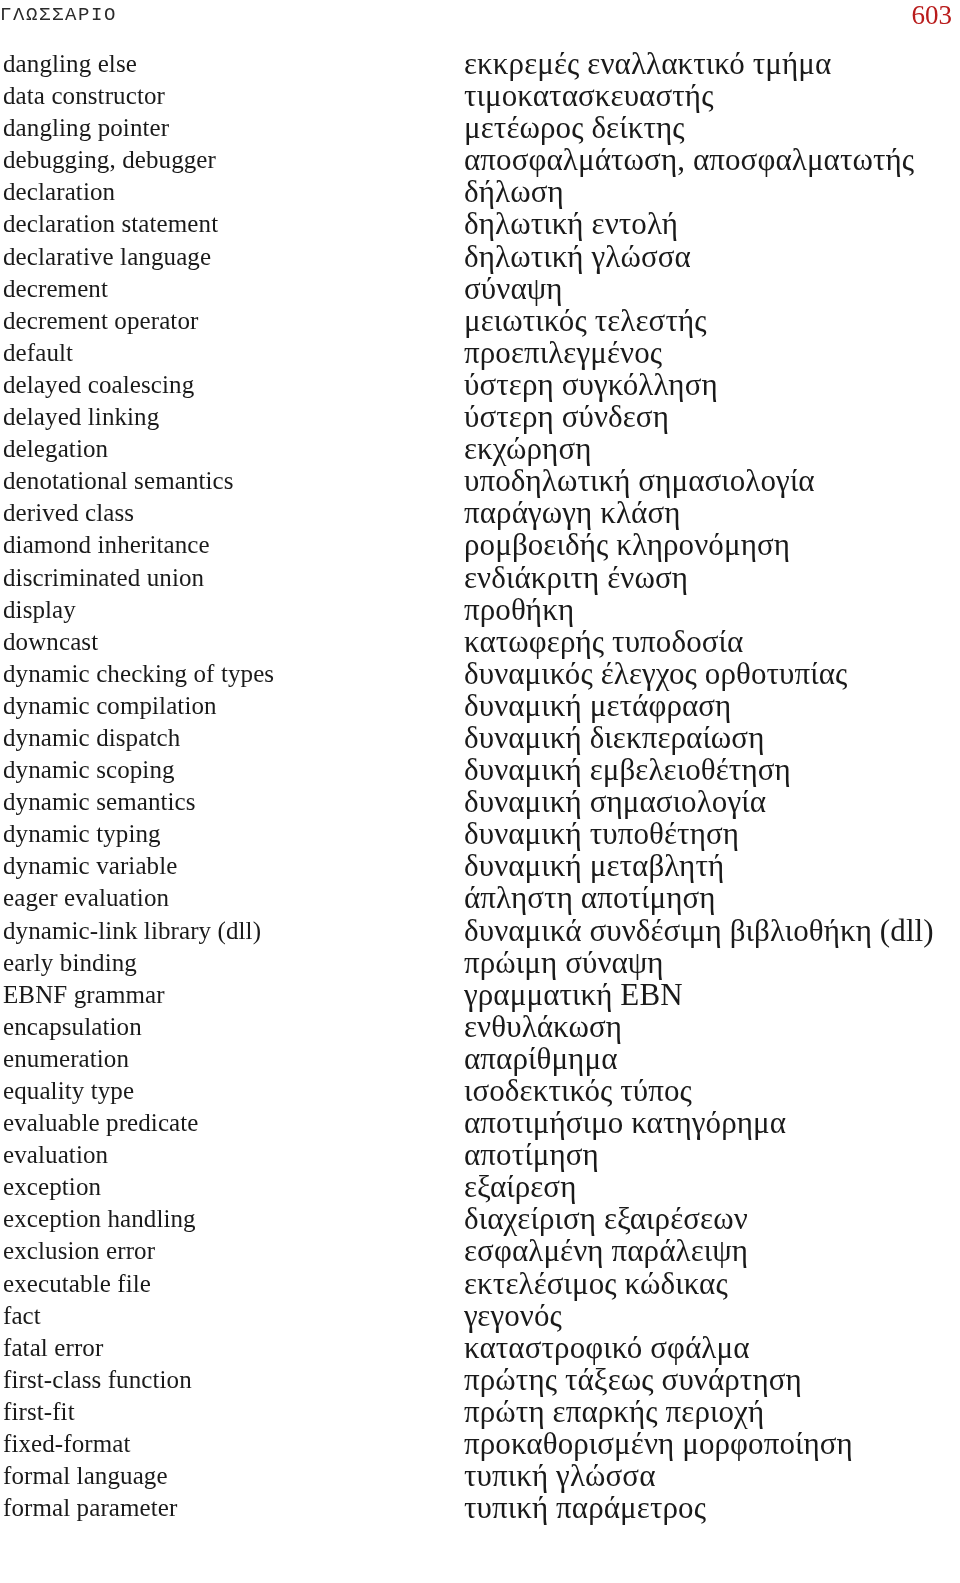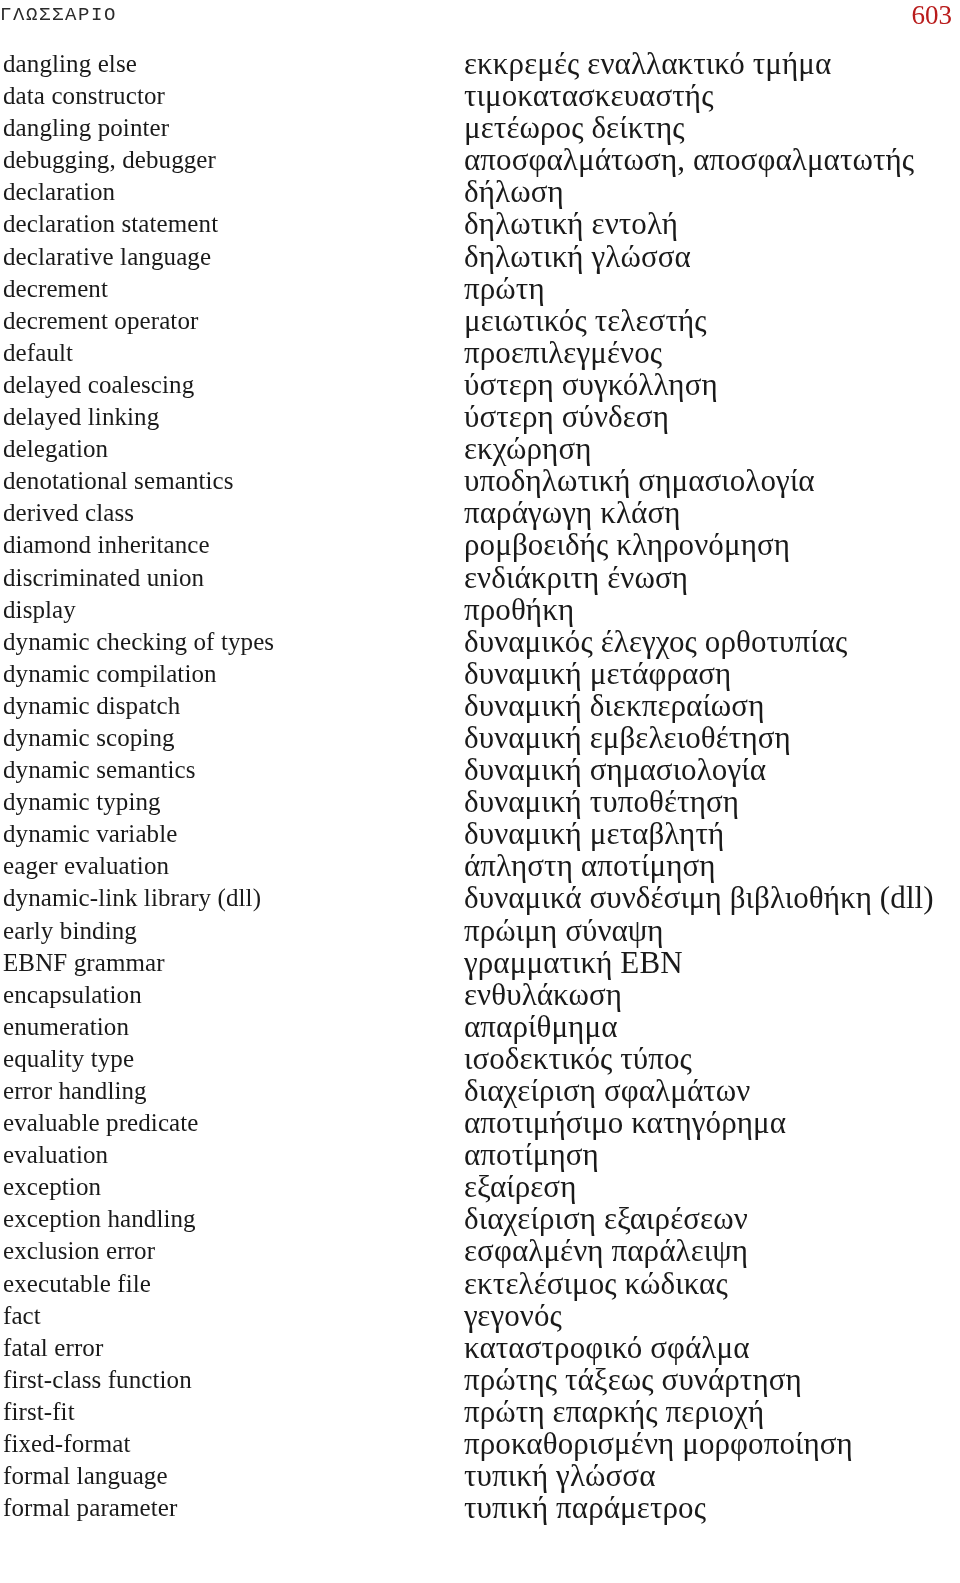--- a/index.html
+++ b/index.html
@@ -96,21 +96,21 @@
       <div class="entry">
         <span class="term">declaration statement</span>
         <span class="gloss">δηλωτική εντολή</span>
       </div>
       <div class="entry">
         <span class="term">declarative language</span>
         <span class="gloss">δηλωτική γλώσσα</span>
       </div>
       <div class="entry">
         <span class="term">decrement</span>
-        <span class="gloss">πρώτη</span>
+        <span class="gloss">σύναψη</span>
       </div>
       <div class="entry">
         <span class="term">decrement operator</span>
         <span class="gloss">μειωτικός τελεστής</span>
       </div>
       <div class="entry">
         <span class="term">default</span>
         <span class="gloss">προεπιλεγμένος</span>
       </div>
       <div class="entry">
@@ -139,20 +139,24 @@
       </div>
       <div class="entry">
         <span class="term">discriminated union</span>
         <span class="gloss">ενδιάκριτη ένωση</span>
       </div>
       <div class="entry">
         <span class="term">display</span>
         <span class="gloss">προθήκη</span>
       </div>
       <div class="entry">
+        <span class="term">downcast</span>
+        <span class="gloss">κατωφερής τυποδοσία</span>
+      </div>
+      <div class="entry">
         <span class="term">dynamic checking of types</span>
         <span class="gloss">δυναμικός έλεγχος ορθοτυπίας</span>
       </div>
       <div class="entry">
         <span class="term">dynamic compilation</span>
         <span class="gloss">δυναμική μετάφραση</span>
       </div>
       <div class="entry">
         <span class="term">dynamic dispatch</span>
         <span class="gloss">δυναμική διεκπεραίωση</span>
@@ -195,24 +199,20 @@
       </div>
       <div class="entry">
         <span class="term">enumeration</span>
         <span class="gloss">απαρίθμημα</span>
       </div>
       <div class="entry">
         <span class="term">equality type</span>
         <span class="gloss">ισοδεκτικός τύπος</span>
       </div>
       <div class="entry">
-        <span class="term">error handling</span>
-        <span class="gloss">διαχείριση σφαλμάτων</span>
-      </div>
-      <div class="entry">
         <span class="term">evaluable predicate</span>
         <span class="gloss">αποτιμήσιμο κατηγόρημα</span>
       </div>
       <div class="entry">
         <span class="term">evaluation</span>
         <span class="gloss">αποτίμηση</span>
       </div>
       <div class="entry">
         <span class="term">exception</span>
         <span class="gloss">εξαίρεση</span>

